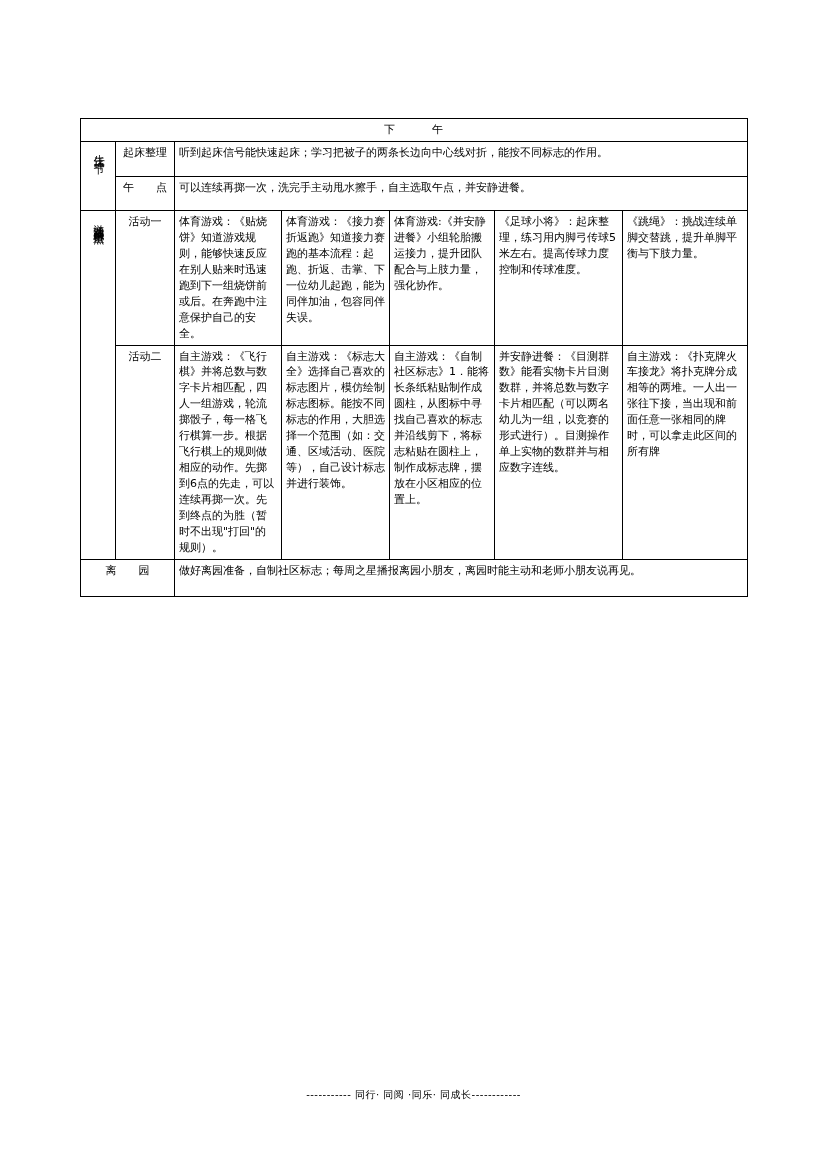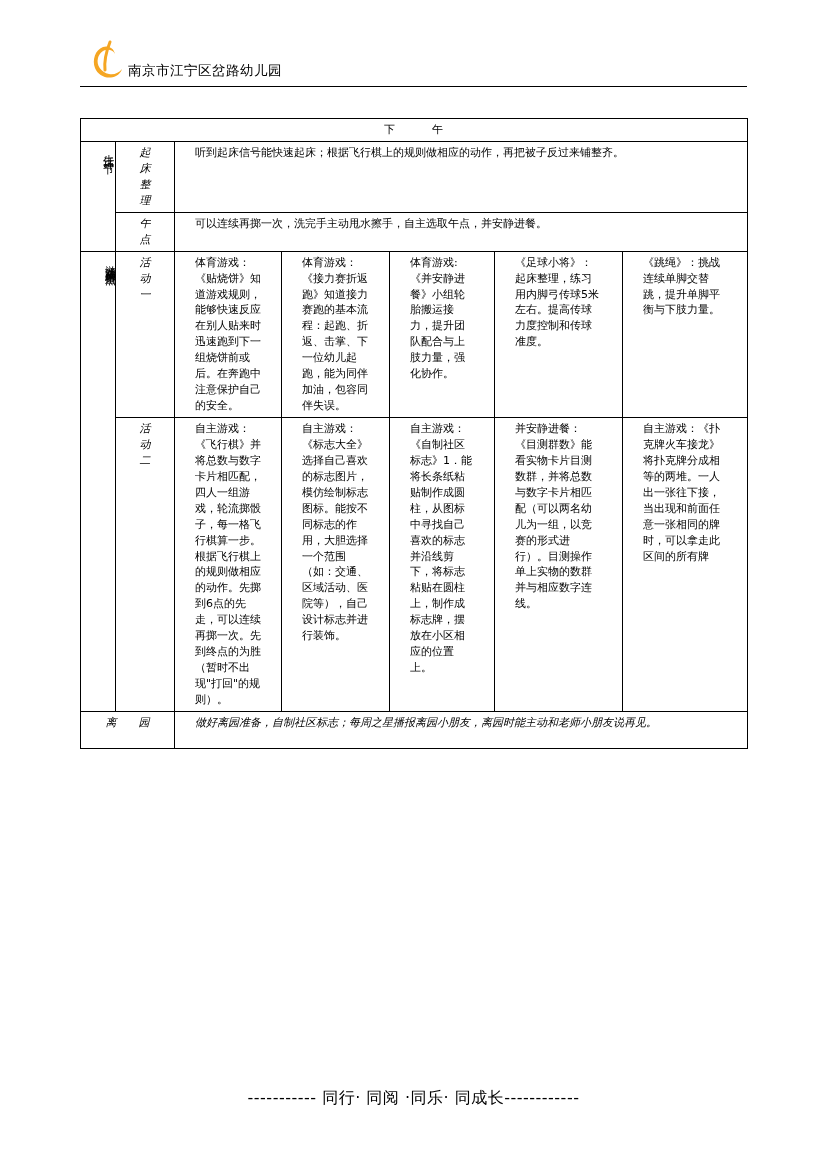--- a/index.html
+++ b/index.html
@@ -57,35 +57,34 @@
   table.sheet {
     position: absolute;
     left: 80px;
     top: 118px;
     width: 667px;
     border-collapse: collapse;
     table-layout: fixed;
   }
   table.sheet td {
     border: 1px solid #000000;
-    padding: 3px 20px;
+    padding: 3px 4px;
     vertical-align: top;
     font-size: 11px;
     line-height: 1.45;
     font-family: "DejaVu Sans", "Liberation Sans", sans-serif;
   }
   td.vlabel {
     text-align: center;
     vertical-align: middle;
     letter-spacing: 2px;
   }
   td.center-mid {
     text-align: center;
     vertical-align: middle;
-    font-style: italic;
   }
   .vertical-text {
     writing-mode: vertical-rl;
     text-orientation: upright;
     letter-spacing: 3px;
     display: inline-block;
     line-height: 1.15;
   }
   .vertical-text-2 {
     writing-mode: vertical-rl;
@@ -103,40 +102,30 @@
   .afternoon-label {
     letter-spacing: 1px;
   }
   
   .footer {
     position: absolute;
     left: 0;
     top: 1088px;
     width: 827px;
     text-align: center;
-    font-size: 16px;
+    font-size: 10px;
     letter-spacing: 0.5px;
     font-family: "DejaVu Sans", "Liberation Sans", sans-serif;
   }
 </style>
 </head>
 <body>
 
 <div class="page">
 
-  <div class="header">
-    <span class="logo-wrap">
-      <svg width="34" height="44" viewBox="0 0 34 44">
-        <path d="M20 2 C16 12, 14 20, 15 30" stroke="#F5A623" stroke-width="3" fill="none" stroke-linecap="round"></path>
-        <path d="M25 14 C24 8, 18 5, 13 7 C5 10, 2 20, 5 28 C8 36, 18 40, 26 36 C29 34.5, 31 32, 32 29 C29 33, 24 35, 19 34 C11 32.5, 6 25, 8 18 C9.5 12, 15 8.5, 20 10 C23 11, 24.5 12.5, 25 14 Z" fill="#F5A623"></path>
-      </svg>
-    </span>
-    <div class="org-name">南京市江宁区岔路幼儿园</div>
-    <div class="header-rule"></div>
-  </div>
 
   <table class="sheet">
     <colgroup>
       <col style="width:35px">
       <col style="width:59px">
       <col style="width:107px">
       <col style="width:108px">
       <col style="width:105px">
       <col style="width:128px">
       <col style="width:125px">
@@ -147,21 +136,21 @@
         <td colspan="7">
           <span class="afternoon-label">下　　　午</span>
         </td>
       </tr>
 
       <tr>
         <td class="vlabel" rowspan="2" style="height:62px;">
           <span class="vertical-text">生活环节</span>
         </td>
         <td class="center-mid">起床整理</td>
-        <td colspan="5">听到起床信号能快速起床；根据飞行棋上的规则做相应的动作，再把被子反过来铺整齐。</td>
+        <td colspan="5">听到起床信号能快速起床；学习把被子的两条长边向中心线对折，能按不同标志的作用。</td>
       </tr>
       <tr>
         <td class="center-mid">午　　点</td>
         <td colspan="5">可以连续再掷一次，洗完手主动甩水擦手，自主选取午点，并安静进餐。</td>
       </tr>
 
       <tr>
         <td class="vlabel" rowspan="2" style="height:316px;">
           <span class="vertical-text-2">游戏活动及观察重点</span>
         </td>

